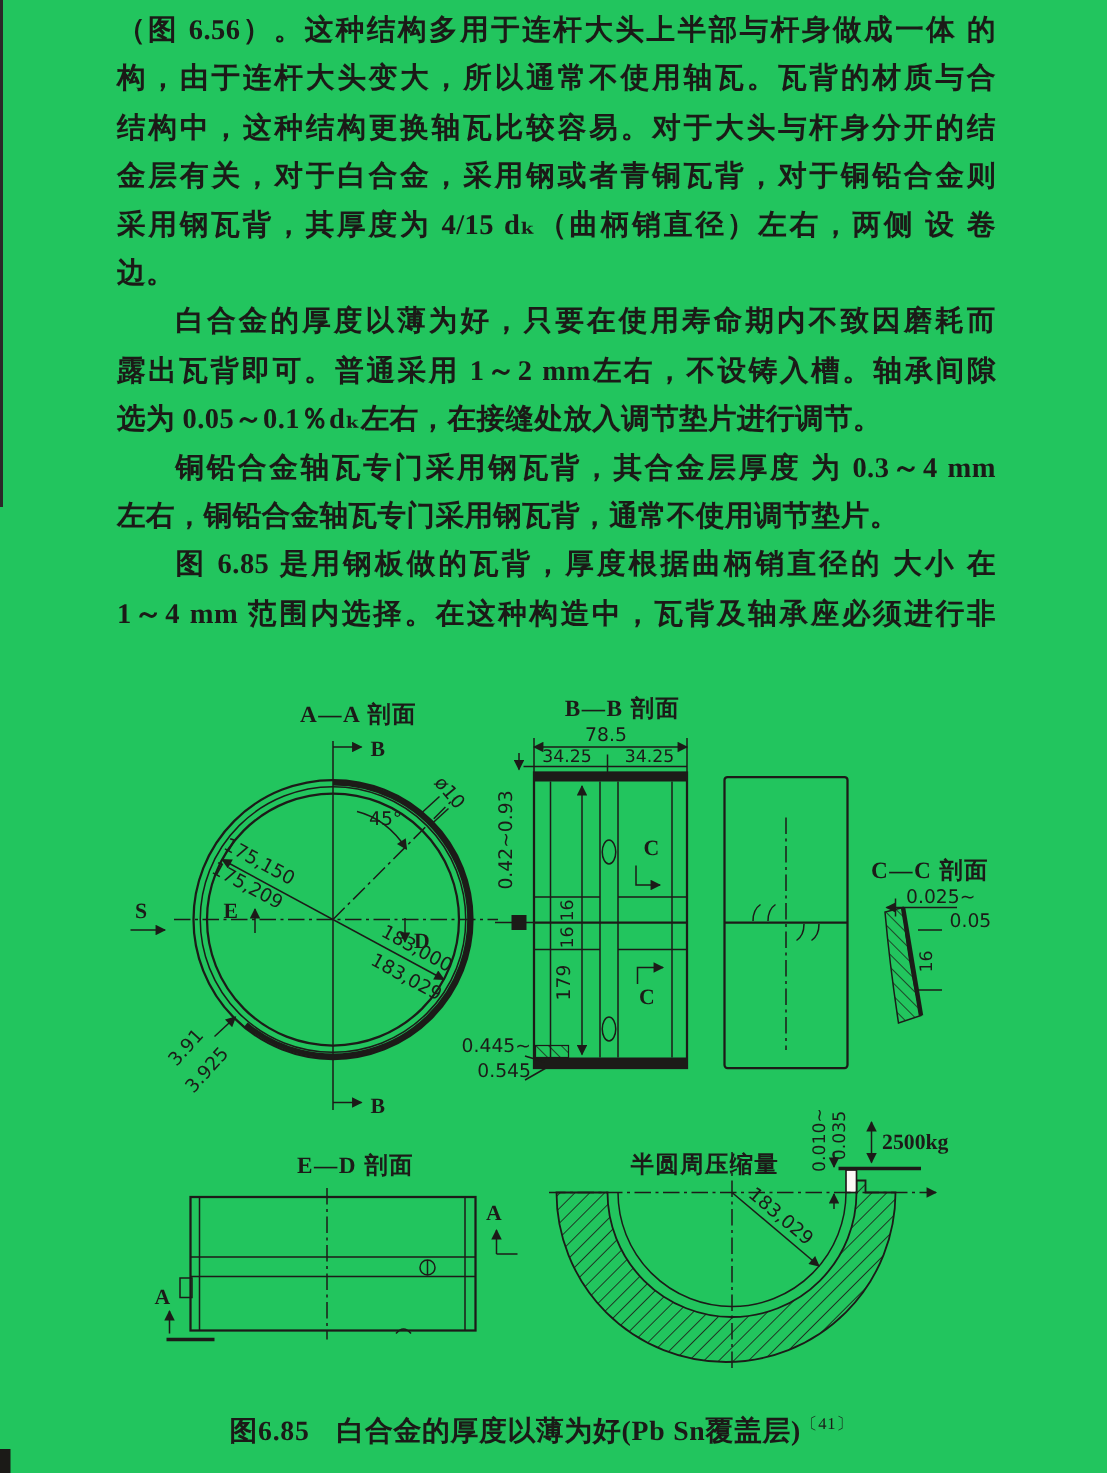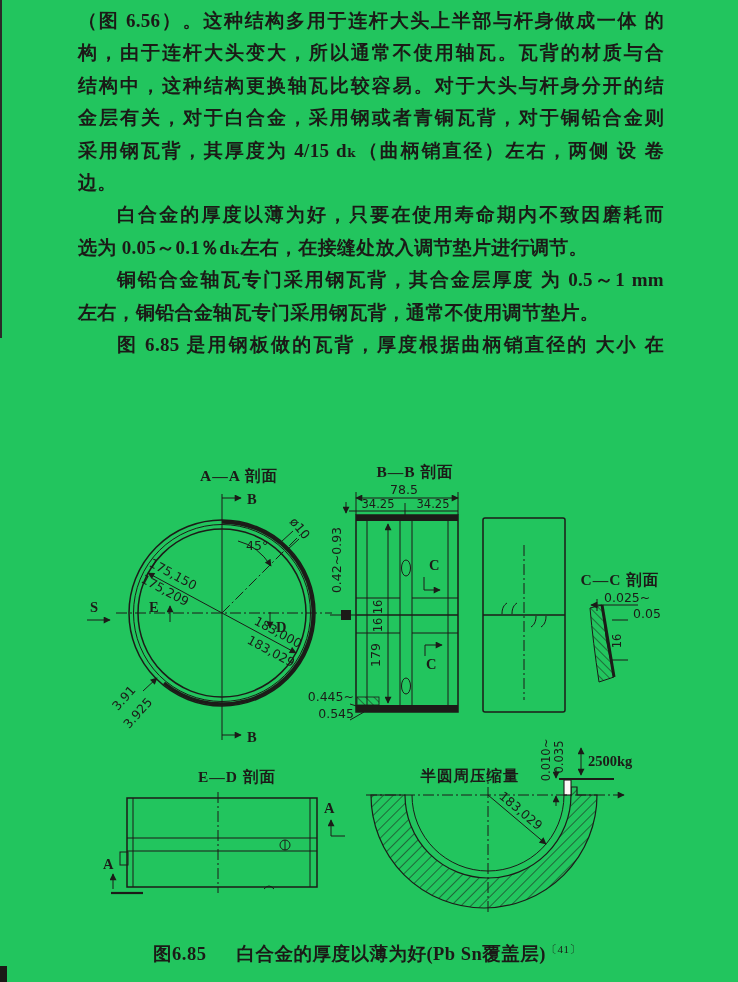--- a/index.html
+++ b/index.html
@@ -23,42 +23,44 @@
   .lb{font:700 14.5px "Liberation Serif","DejaVu Serif",serif;}
   .dim{font:12.5px "DejaVu Sans","Liberation Sans",sans-serif;}
   .dims{font:11.5px "DejaVu Sans","Liberation Sans",sans-serif;}
   .thin{stroke:#1c1b18;stroke-width:1;fill:none;}
   .med{stroke:#1c1b18;stroke-width:1.5;fill:none;}
   .thk{stroke:#1c1b18;stroke-width:3.4;fill:none;}
   .dd{stroke:#1c1b18;stroke-width:1;fill:none;stroke-dasharray:11 3 2 3;}
 
   
   .caption{position:absolute;left:153px;top:941px;font-size:18.5px;font-weight:700;letter-spacing:.5px;}
-  .caption .cap-label{margin-right:30px;}
+  .caption .cap-label{margin-right:18px;}
   .caption sup{font-size:11px;font-weight:400;}
 </style>
 </head>
 <body>
 
 <div id="page">
   <div class="edge-left"></div>
   <div class="corner-dot"></div>
 
   <div class="text-block">
     <div class="line">（图 6.56）。这种结构多用于连杆大头上半部与杆身做成一体 的</div>
     <div class="line">构，由于连杆大头变大，所以通常不使用轴瓦。瓦背的材质与合</div>
     <div class="line">结构中，这种结构更换轴瓦比较容易。对于大头与杆身分开的结</div>
     <div class="line">金层有关，对于白合金，采用钢或者青铜瓦背，对于铜铅合金则</div>
     <div class="line">采用钢瓦背，其厚度为 4/15 dₖ（曲柄销直径）左右，两侧 设 卷</div>
     <div class="line no-j">边。</div>
     <div class="line ind">白合金的厚度以薄为好，只要在使用寿命期内不致因磨耗而</div>
+    <div class="line">露出瓦背即可。普通采用 1～2 mm左右，不设铸入槽。轴承间隙</div>
     <div class="line no-j">选为 0.05～0.1％dₖ左右，在接缝处放入调节垫片进行调节。</div>
-    <div class="line ind">铜铅合金轴瓦专门采用钢瓦背，其合金层厚度 为 0.5～1 mm</div>
+    <div class="line ind">铜铅合金轴瓦专门采用钢瓦背，其合金层厚度 为 0.3～4 mm</div>
     <div class="line no-j">左右，铜铅合金轴瓦专门采用钢瓦背，通常不使用调节垫片。</div>
     <div class="line ind">图 6.85 是用钢板做的瓦背，厚度根据曲柄销直径的 大小 在</div>
+    <div class="line">1～4 mm 范围内选择。在这种构造中，瓦背及轴承座必须进行非</div>
   </div>
 
   <svg id="fig" viewBox="0 430 738 505">
     <defs>
       <marker id="ar" viewBox="0 0 10 10" refX="9" refY="5" markerWidth="9" markerHeight="7" orient="auto-start-reverse">
           <path d="M0,0L10,5L0,10z" fill="#1c1b18"></path>
         </marker>
       <pattern id="hA" width="7" height="7" patternUnits="userSpaceOnUse" patternTransform="rotate(-45)">
         <line x1="0" y1="0" x2="7" y2="0" stroke="#1c1b18" stroke-width="1.1"></line>
       </pattern>

